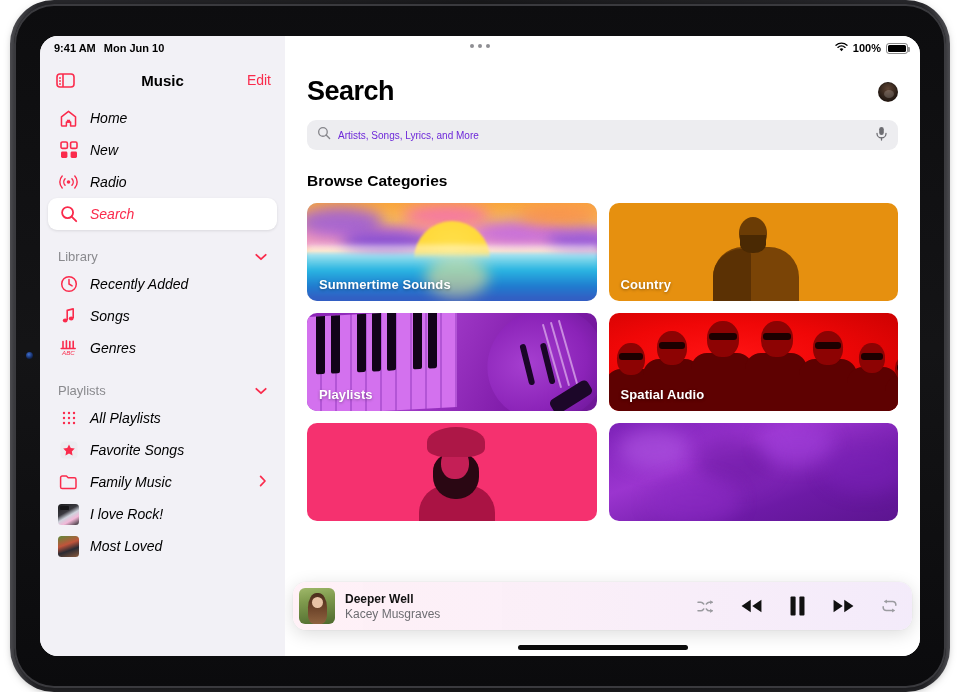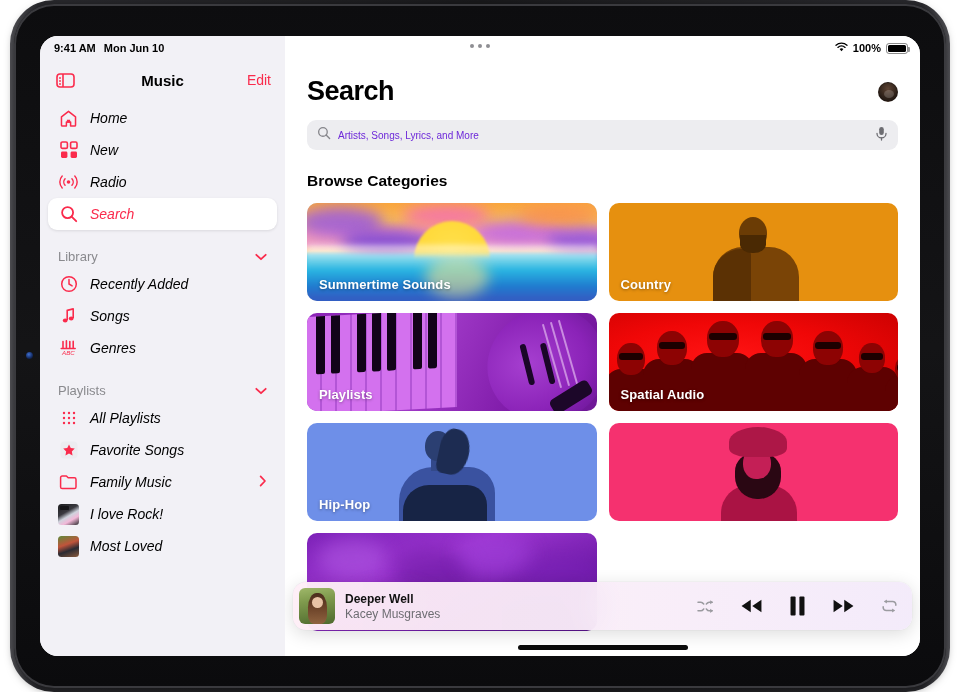--- a/index.html
+++ b/index.html
@@ -550,30 +550,20 @@
             <span class="crowd-head" style="left:250px;top:30px;width:26px;height:30px;"></span>
             <span class="crowd-glass" style="left:252px;top:40px;width:22px;"></span>
 
             <span class="crowd-body" style="left:276px;top:62px;width:46px;height:42px;"></span>
             <span class="crowd-head" style="left:286px;top:42px;width:24px;height:27px;"></span>
             <span class="crowd-glass" style="left:288px;top:51px;width:20px;"></span>
           </div>
           <div class="tile-label">Spatial Audio</div>
         </div>
 
-        <div class="tile art-hiphop">
-          <div class="duotone">
-            <div class="figure hh-body"></div>
-            <div class="figure hh-dress"></div>
-            <div class="figure hh-neck"></div>
-            <div class="figure hh-head"></div>
-            <div class="figure hh-hair"></div>
-          </div>
-          <div class="tile-label">Hip-Hop</div>
-        </div>
 
         <div class="tile art-pop">
           <div class="duotone">
             <div class="figure pop-body"></div>
             <div class="figure pop-hair"></div>
             <div class="figure pop-head"></div>
             <div class="figure pop-hat"></div>
           </div>
           <div class="tile-label"></div>
         </div>

